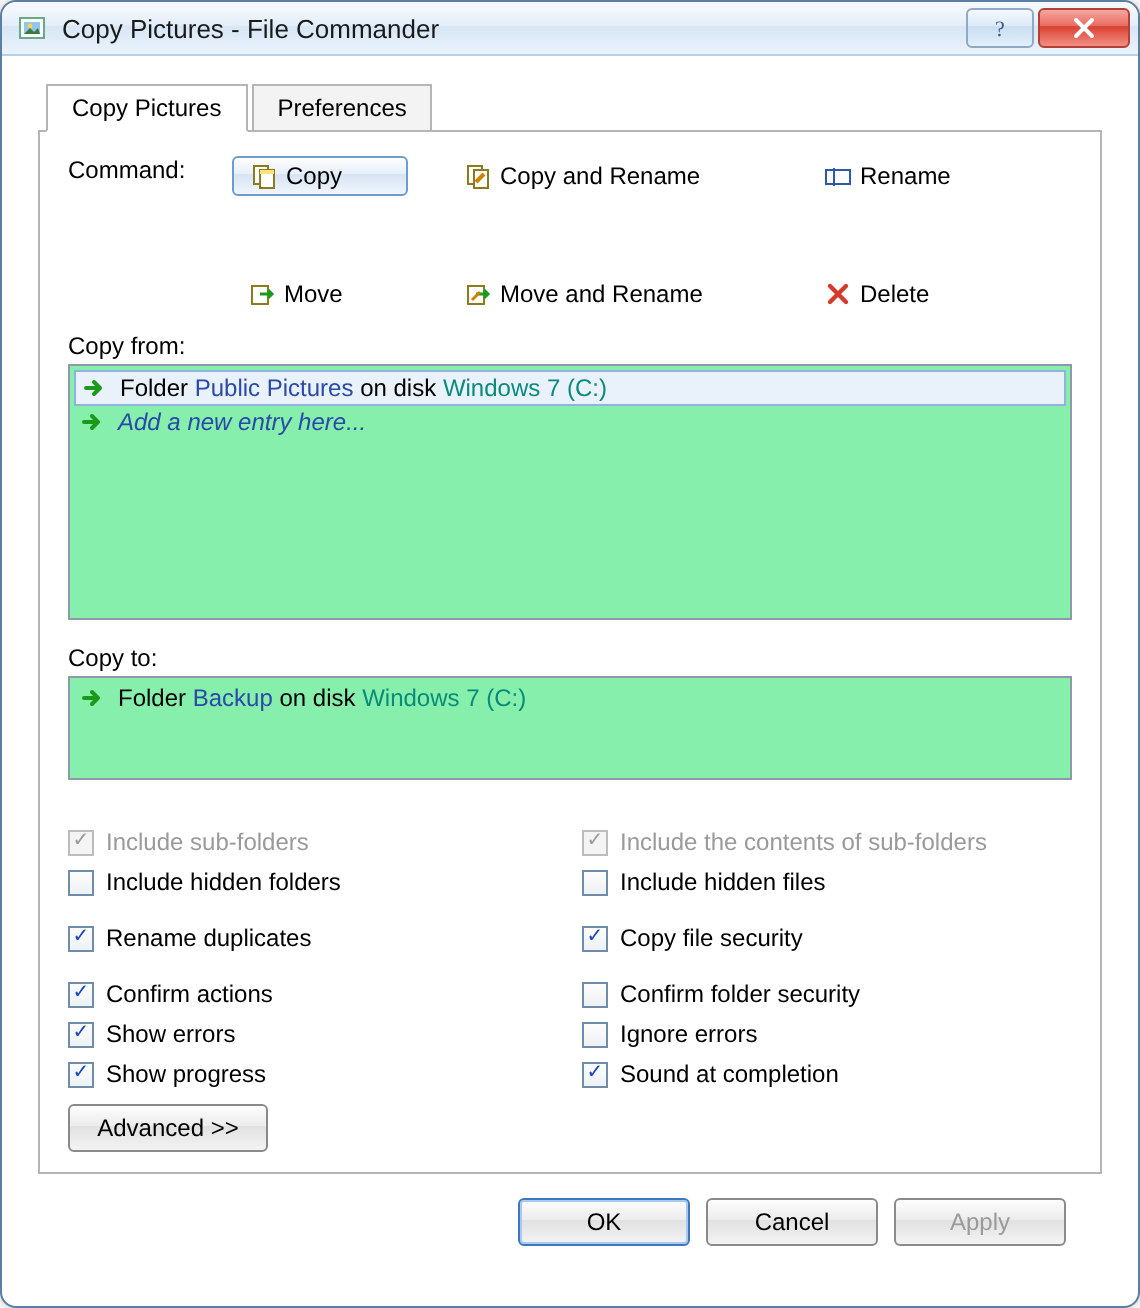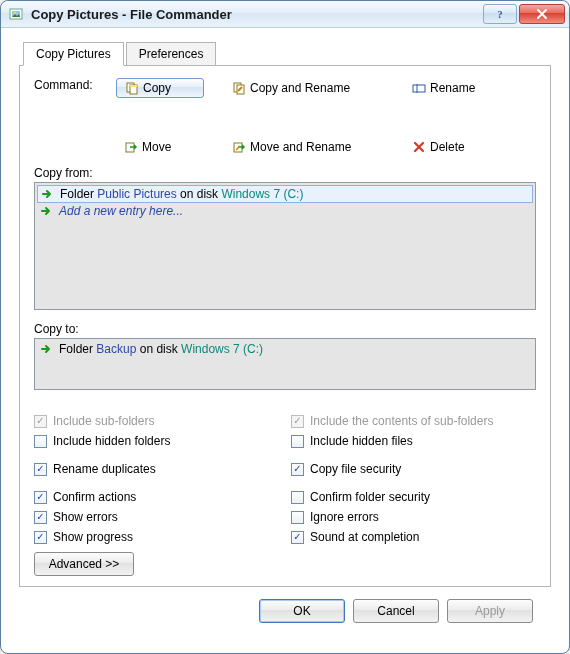--- a/index.html
+++ b/index.html
@@ -20,21 +20,20 @@
     box-shadow: 0 0 6px rgba(0,0,0,.25);
   }
   .titlebar {
     height: 36px;
     background: linear-gradient(#f7fbff,#e4eef9 45%,#d7e6f5 46%,#eaf3fc);
     border-bottom: 1px solid #b9cfe3;
     border-radius: 8px 8px 0 0;
     display: flex; align-items: center;
     padding: 0 4px 0 8px;
     gap: 6px;
-    font-weight: bold;
   }
   .title-icon {
     width: 16px; height: 16px;
     display: inline-flex; align-items: center; justify-content: center;
   }
   .title-text { color: #1a1a1a; font-size: 13px; flex: 1; }
   .winbtns { display: flex; gap: 2px; }
   .winbtn {
     width: 34px; height: 20px;
     border: 1px solid #8fa9c7;
@@ -90,21 +89,21 @@
   }
   .cmdbtn.selected {
     border: 1px solid #6f9bcf;
     background: linear-gradient(#fefefe,#e7effa 45%,#d7e4f4 46%,#f0f6fd);
   }
   .cmdcol { display: grid; grid-template-columns: 88px 160px 120px; column-gap: 6px; row-gap: 4px; align-items: center; gap: 20px; }
   .ico { width: 14px; height: 14px; display: inline-flex; align-items: center; justify-content: center; }
   .section-label { margin-top: 6px; margin-bottom: 2px; }
   .listbox {
     border: 1px solid #8f9aa8;
-    background: #e5e5e5;
+    background: #86efac;
     padding: 2px;
     font-size: 12px;
   }
   .lb-from { height: 128px; }
   .lb-to   { height: 52px; margin-bottom: 20px; }
   .lb-row { display: flex; align-items: center; gap: 6px; padding: 1px 2px; }
   .lb-row.sel { background: #e9f1fb; border: 1px solid #8fb3de; }
   .txt-plain { color: #000; }
   .txt-link  { color: #2a49a8; }
   .txt-teal  { color: #0a8a7a; }

